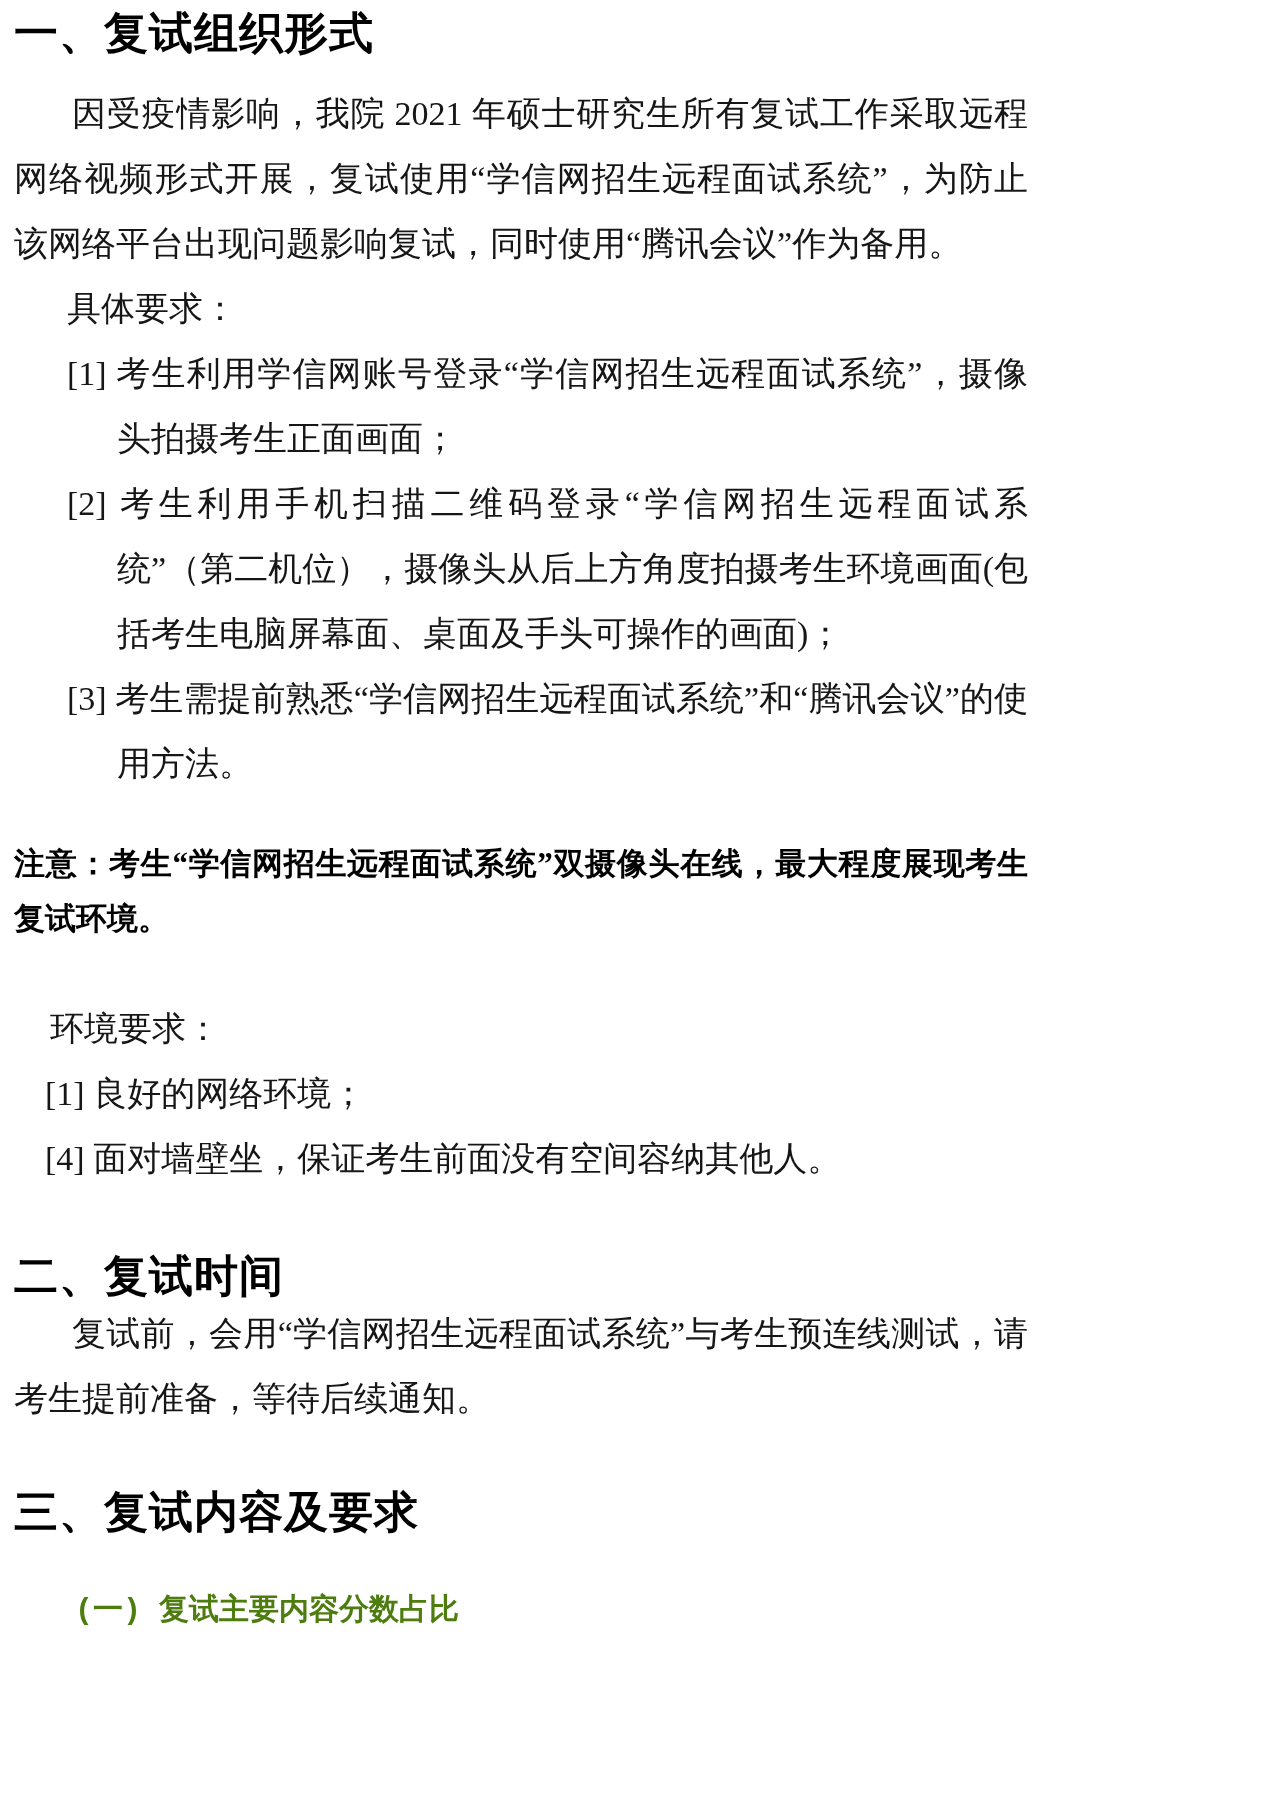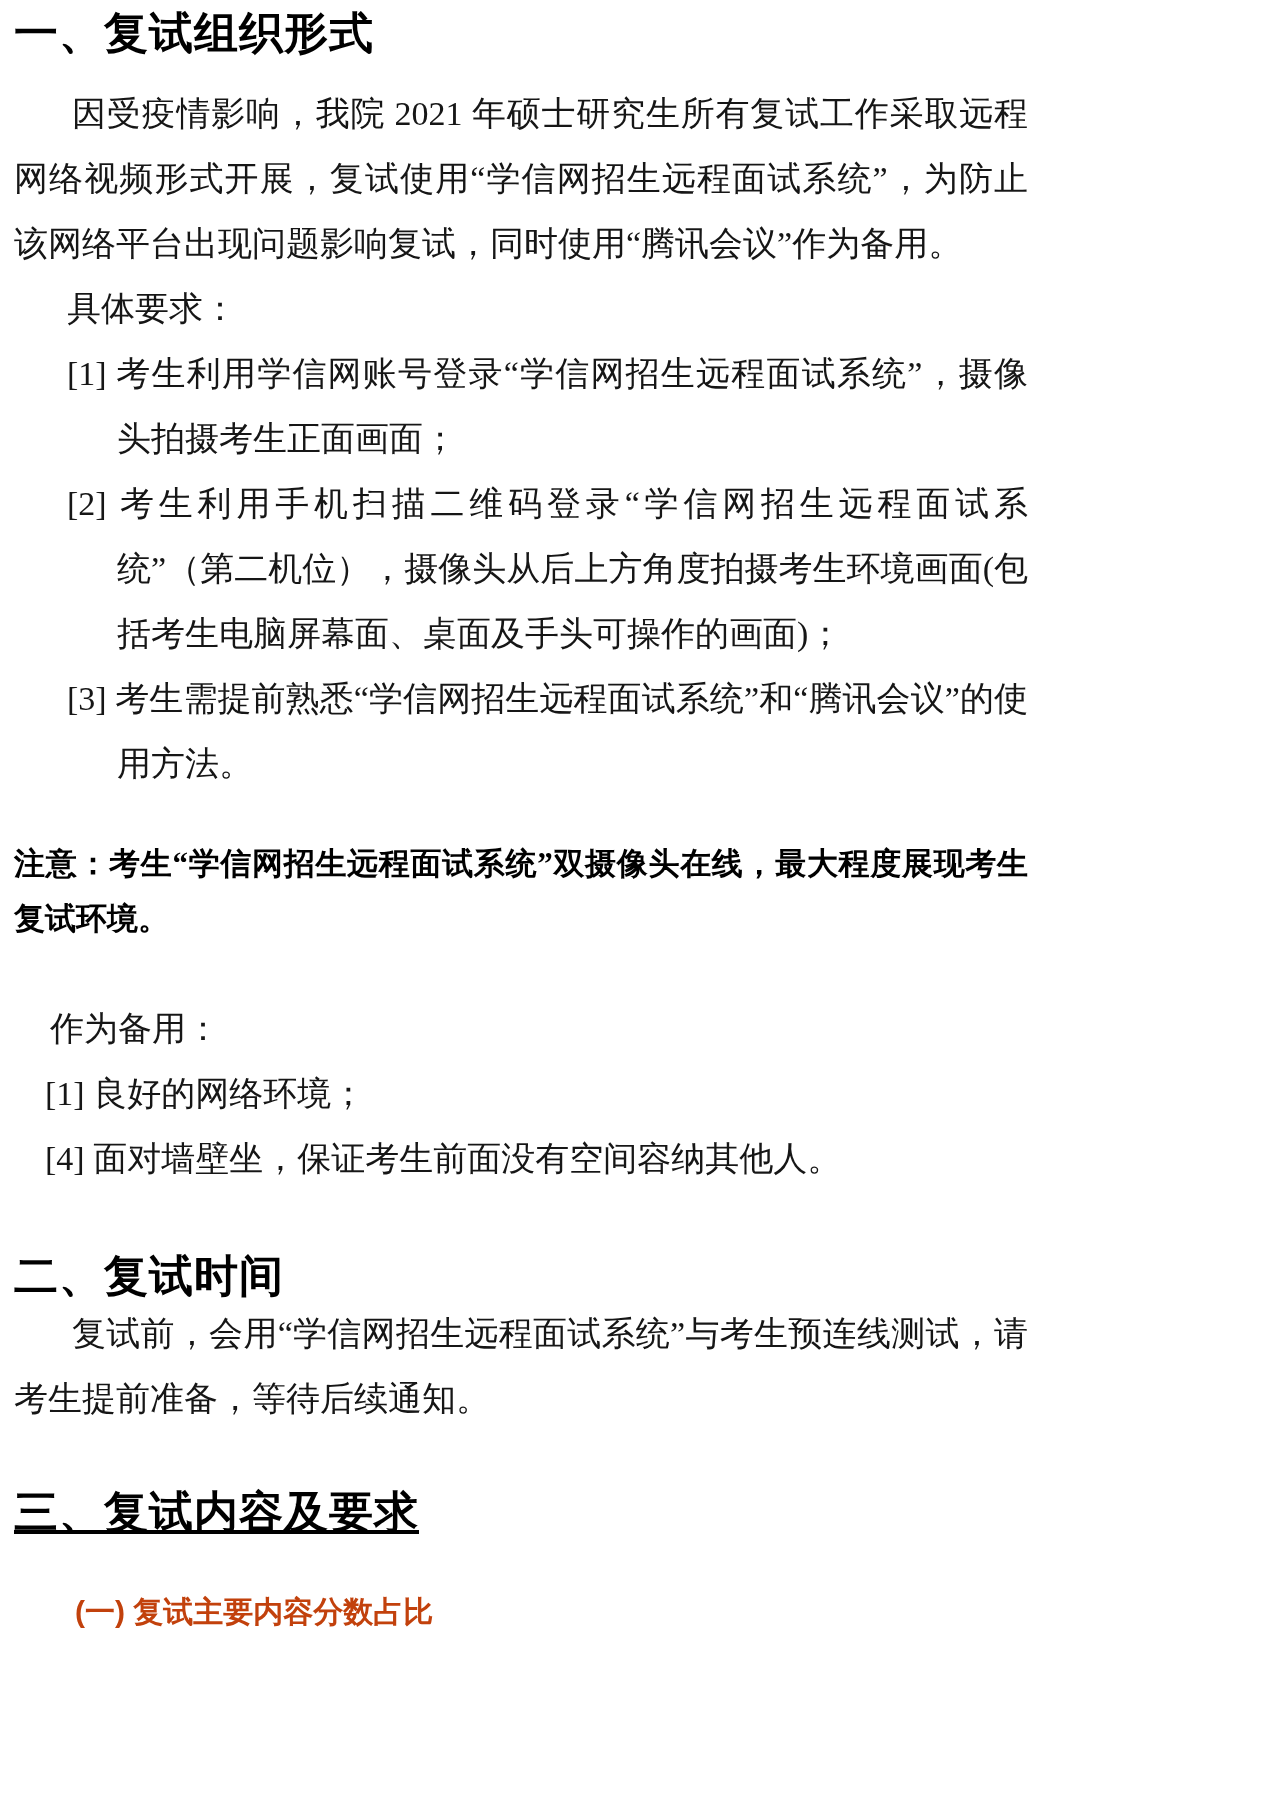--- a/index.html
+++ b/index.html
@@ -48,48 +48,48 @@
     margin: 40px 0 0 0;
     font-family: Liberation Serif, serif;
     font-weight: bold;
     font-size: 31px;
     line-height: 55px;
     color: #000000;
     text-align: justify;
   }
   .env-label { margin-top: 50px; }
   .h-2 { margin-top: 60px; }
-  .h-3 { margin-top: 56px; text-decoration: underline; }
+  .h-3 { margin-top: 56px; }
   .sub-heading {
     margin: 54px 0 0 61px;
-    font-family: Liberation Sans, sans-serif;
+    font-family: Liberation Mono, monospace;
     font-weight: bold;
     font-size: 30px;
     line-height: 1.3;
-    color: #c2410c;
+    color: #4d7c0f;
   }
 </style>
 </head>
 <body>
 
 <div class="page">
 
   <h1 class="h-major">一、复试组织形式</h1>
 
   <p class="body-par indent2 first-after-h">因受疫情影响，我院 2021 年硕士研究生所有复试工作采取远程网络视频形式开展，复试使用“学信网招生远程面试系统”，为防止该网络平台出现问题影响复试，同时使用“腾讯会议”作为备用。</p>
 
   <p class="body-par label1">具体要求：</p>
 
   <p class="body-par list1-item">[1] 考生利用学信网账号登录“学信网招生远程面试系统”，摄像头拍摄考生正面画面；</p>
   <p class="body-par list1-item">[2] 考生利用手机扫描二维码登录“学信网招生远程面试系统”（第二机位），摄像头从后上方角度拍摄考生环境画面(包括考生电脑屏幕面、桌面及手头可操作的画面)；</p>
   <p class="body-par list1-item">[3] 考生需提前熟悉“学信网招生远程面试系统”和“腾讯会议”的使用方法。</p>
 
   <p class="note-par">注意：考生“学信网招生远程面试系统”双摄像头在线，最大程度展现考生复试环境。</p>
 
-  <p class="body-par label2 env-label">作为备用：</p>
+  <p class="body-par label2 env-label">环境要求：</p>
 
   <p class="body-par list2-item">[1] 良好的网络环境；</p>
   <p class="body-par list2-item">[4] 面对墙壁坐，保证考生前面没有空间容纳其他人。</p>
 
   <h1 class="h-major h-2">二、复试时间</h1>
 
   <p class="body-par indent2">复试前，会用“学信网招生远程面试系统”与考生预连线测试，请考生提前准备，等待后续通知。</p>
 
   <h1 class="h-major h-3">三、复试内容及要求</h1>
 

